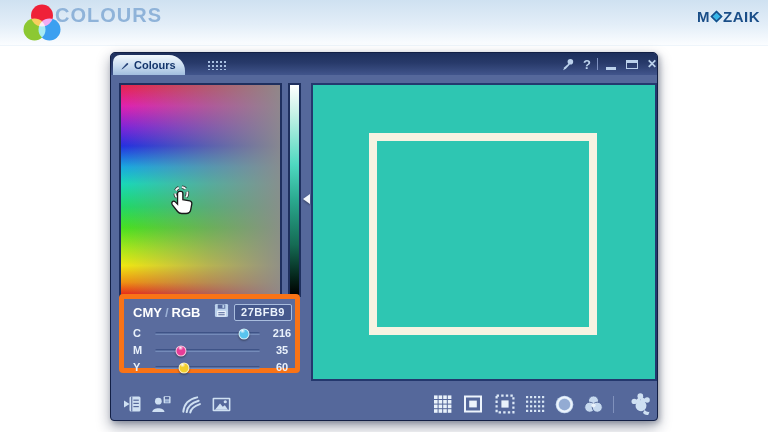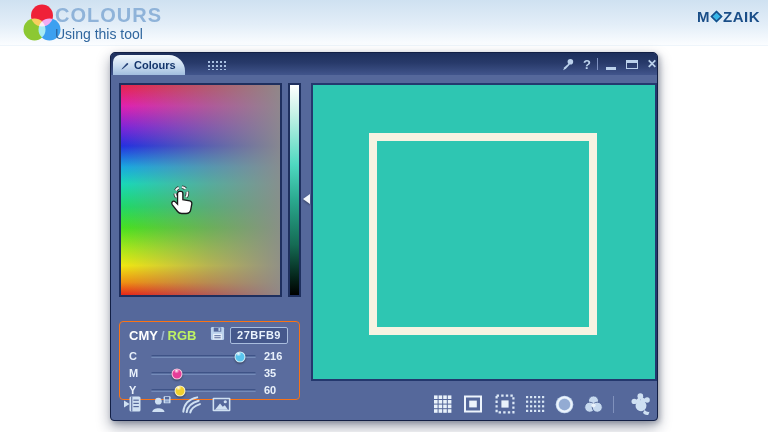--- a/index.html
+++ b/index.html
@@ -54,33 +54,33 @@
       linear-gradient(to bottom,#e8244a 0%,#e020b0 10%,#8024d8 20%,#2430e0 29%,#18a8e0 39%,#18d8b8 47%,#20d868 58%,#48e020 68%,#a8e818 78%,#f0e810 86%,#f09010 94%,#e82418 100%); }
   .tap-cursor { position:absolute; width:34px; height:40px; transform:translate(-28%,-12%); }
   .value-slider { position:absolute; left:177px; top:30px; width:13px; height:214px;
     border:2px solid #1e2f5e;
     background:linear-gradient(to bottom,#ffffff 0%,#c9f2e8 13%,#4ed8c0 38%,#2aa88e 55%,#156b54 76%,#042319 92%,#000 100%); }
   .value-marker { position:absolute; left:192px; width:0; height:0; transform:translateY(-50%);
     border-top:5px solid transparent; border-bottom:5px solid transparent; border-right:7px solid #f2f6fb;
     filter:drop-shadow(0 1px 1px rgba(0,0,0,.4)); }
 
   
-  .cmy-panel { position:absolute; left:8px; top:268px; width:181px; height:79px;
-    border:1px solid #f97316; border-radius:4px; background:rgba(255,255,255,0.03); }
+  .cmy-panel { position:absolute; left:8px; top:241px; width:181px; height:79px;
+    border:5px solid #f97316; border-radius:4px; background:rgba(255,255,255,0.03); }
   .mode-row { position:absolute; left:9px; top:5px; width:165px; height:17px; display:flex; align-items:center; }
   .mode-primary { font-size:13px; font-weight:bold; color:#ffffff; }
   .mode-sep { font-size:13px; font-weight:bold; color:#9db2d6; margin:0 3px; }
-  .mode-secondary { font-size:13px; font-weight:bold; color:#bef264; }
+  .mode-secondary { font-size:13px; font-weight:bold; color:#ffffff; }
   .save-icon { margin-left:14px; }
   .hex-field { position:absolute; right:6px; top:0; width:58px; height:17px; background:#45588c;
     border:1px solid #a9bdde; border-radius:2px; color:#eaf2fc; font-size:11px; font-weight:bold;
     letter-spacing:0.5px; text-align:center; line-height:15px; }
   .slider-row { position:absolute; left:9px; width:165px; height:15px; }
   .slider-row .s-label { position:absolute; left:0; top:1px; font-size:11px; font-weight:bold; color:#e9f1fb; }
-  .slider-row .s-value { position:absolute; right:2px; top:1px; width:28px; text-align:left;
+  .slider-row .s-value { position:absolute; right:2px; top:1px; width:28px; text-align:center;
     font-size:11px; font-weight:bold; color:#e9f1fb; }
   .s-track { position:absolute; left:22px; right:38px; top:6px; height:3px; border-radius:2px;
     background:linear-gradient(to bottom,#31457a,#8299c6); }
   .s-knob { position:absolute; top:50%; width:11px; height:11px; border-radius:50%;
     transform:translate(-50%,-50%); border:1px solid rgba(255,255,255,.75);
     box-shadow:0 1px 2px rgba(0,0,0,.45); }
   .s-knob i { position:absolute; left:15%; top:10%; width:55%; height:45%; border-radius:50%;
     background:radial-gradient(circle at 40% 30%, rgba(255,255,255,.95), rgba(255,255,255,0) 70%); }
 
   
@@ -102,21 +102,20 @@
 
   <div class="page-header">
     <div class="logo-wrap">
       <svg width="44" height="44" viewBox="0 0 44 44">
         <circle cx="22" cy="13.5" r="11" fill="#ef2138" style="mix-blend-mode:screen"></circle>
         <circle cx="14.5" cy="27.5" r="11" fill="#8cc832" style="mix-blend-mode:screen"></circle>
         <circle cx="29.5" cy="27.5" r="11" fill="#3ca0f0" style="mix-blend-mode:screen"></circle>
       </svg>
     </div>
     <div class="header-title">COLOURS</div>
-    <div class="header-subtitle">Using this tool</div>
     <div class="brand">
       <span>M</span>
       <span class="diamond"></span>
       <span>ZAIK</span>
     </div>
   </div>
 
   <div class="app-window">
 
     <div class="titlebar">

